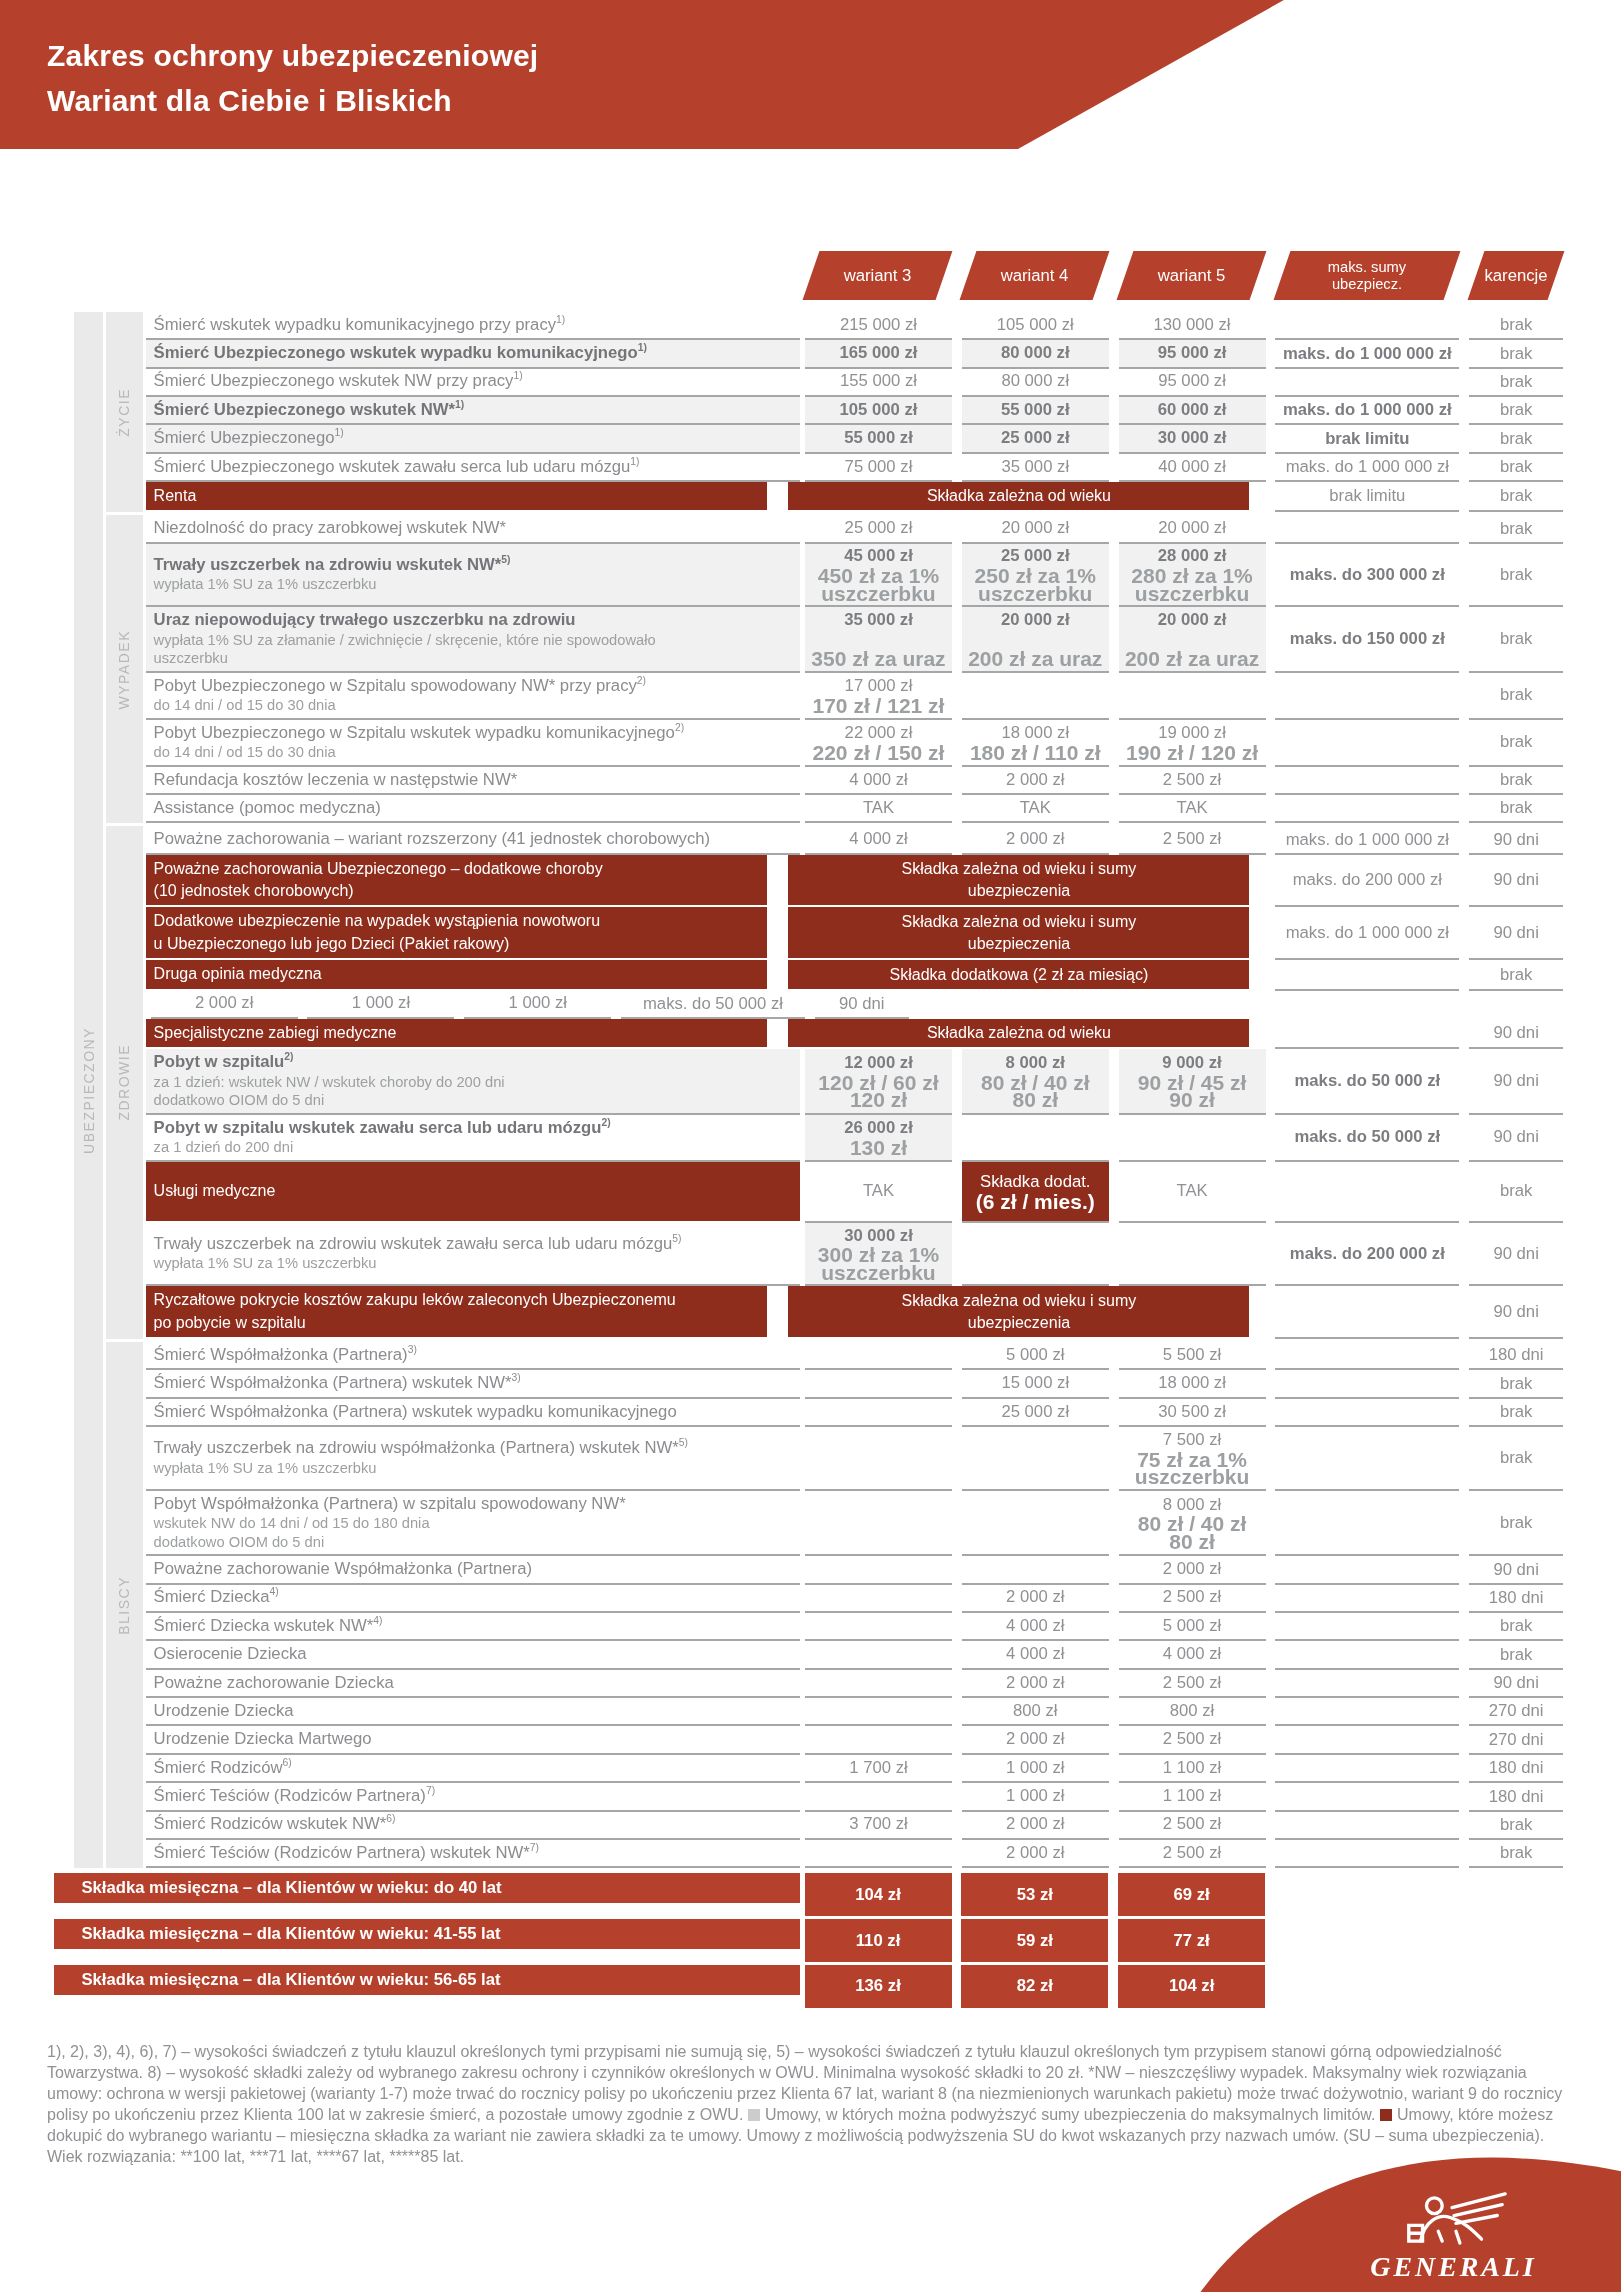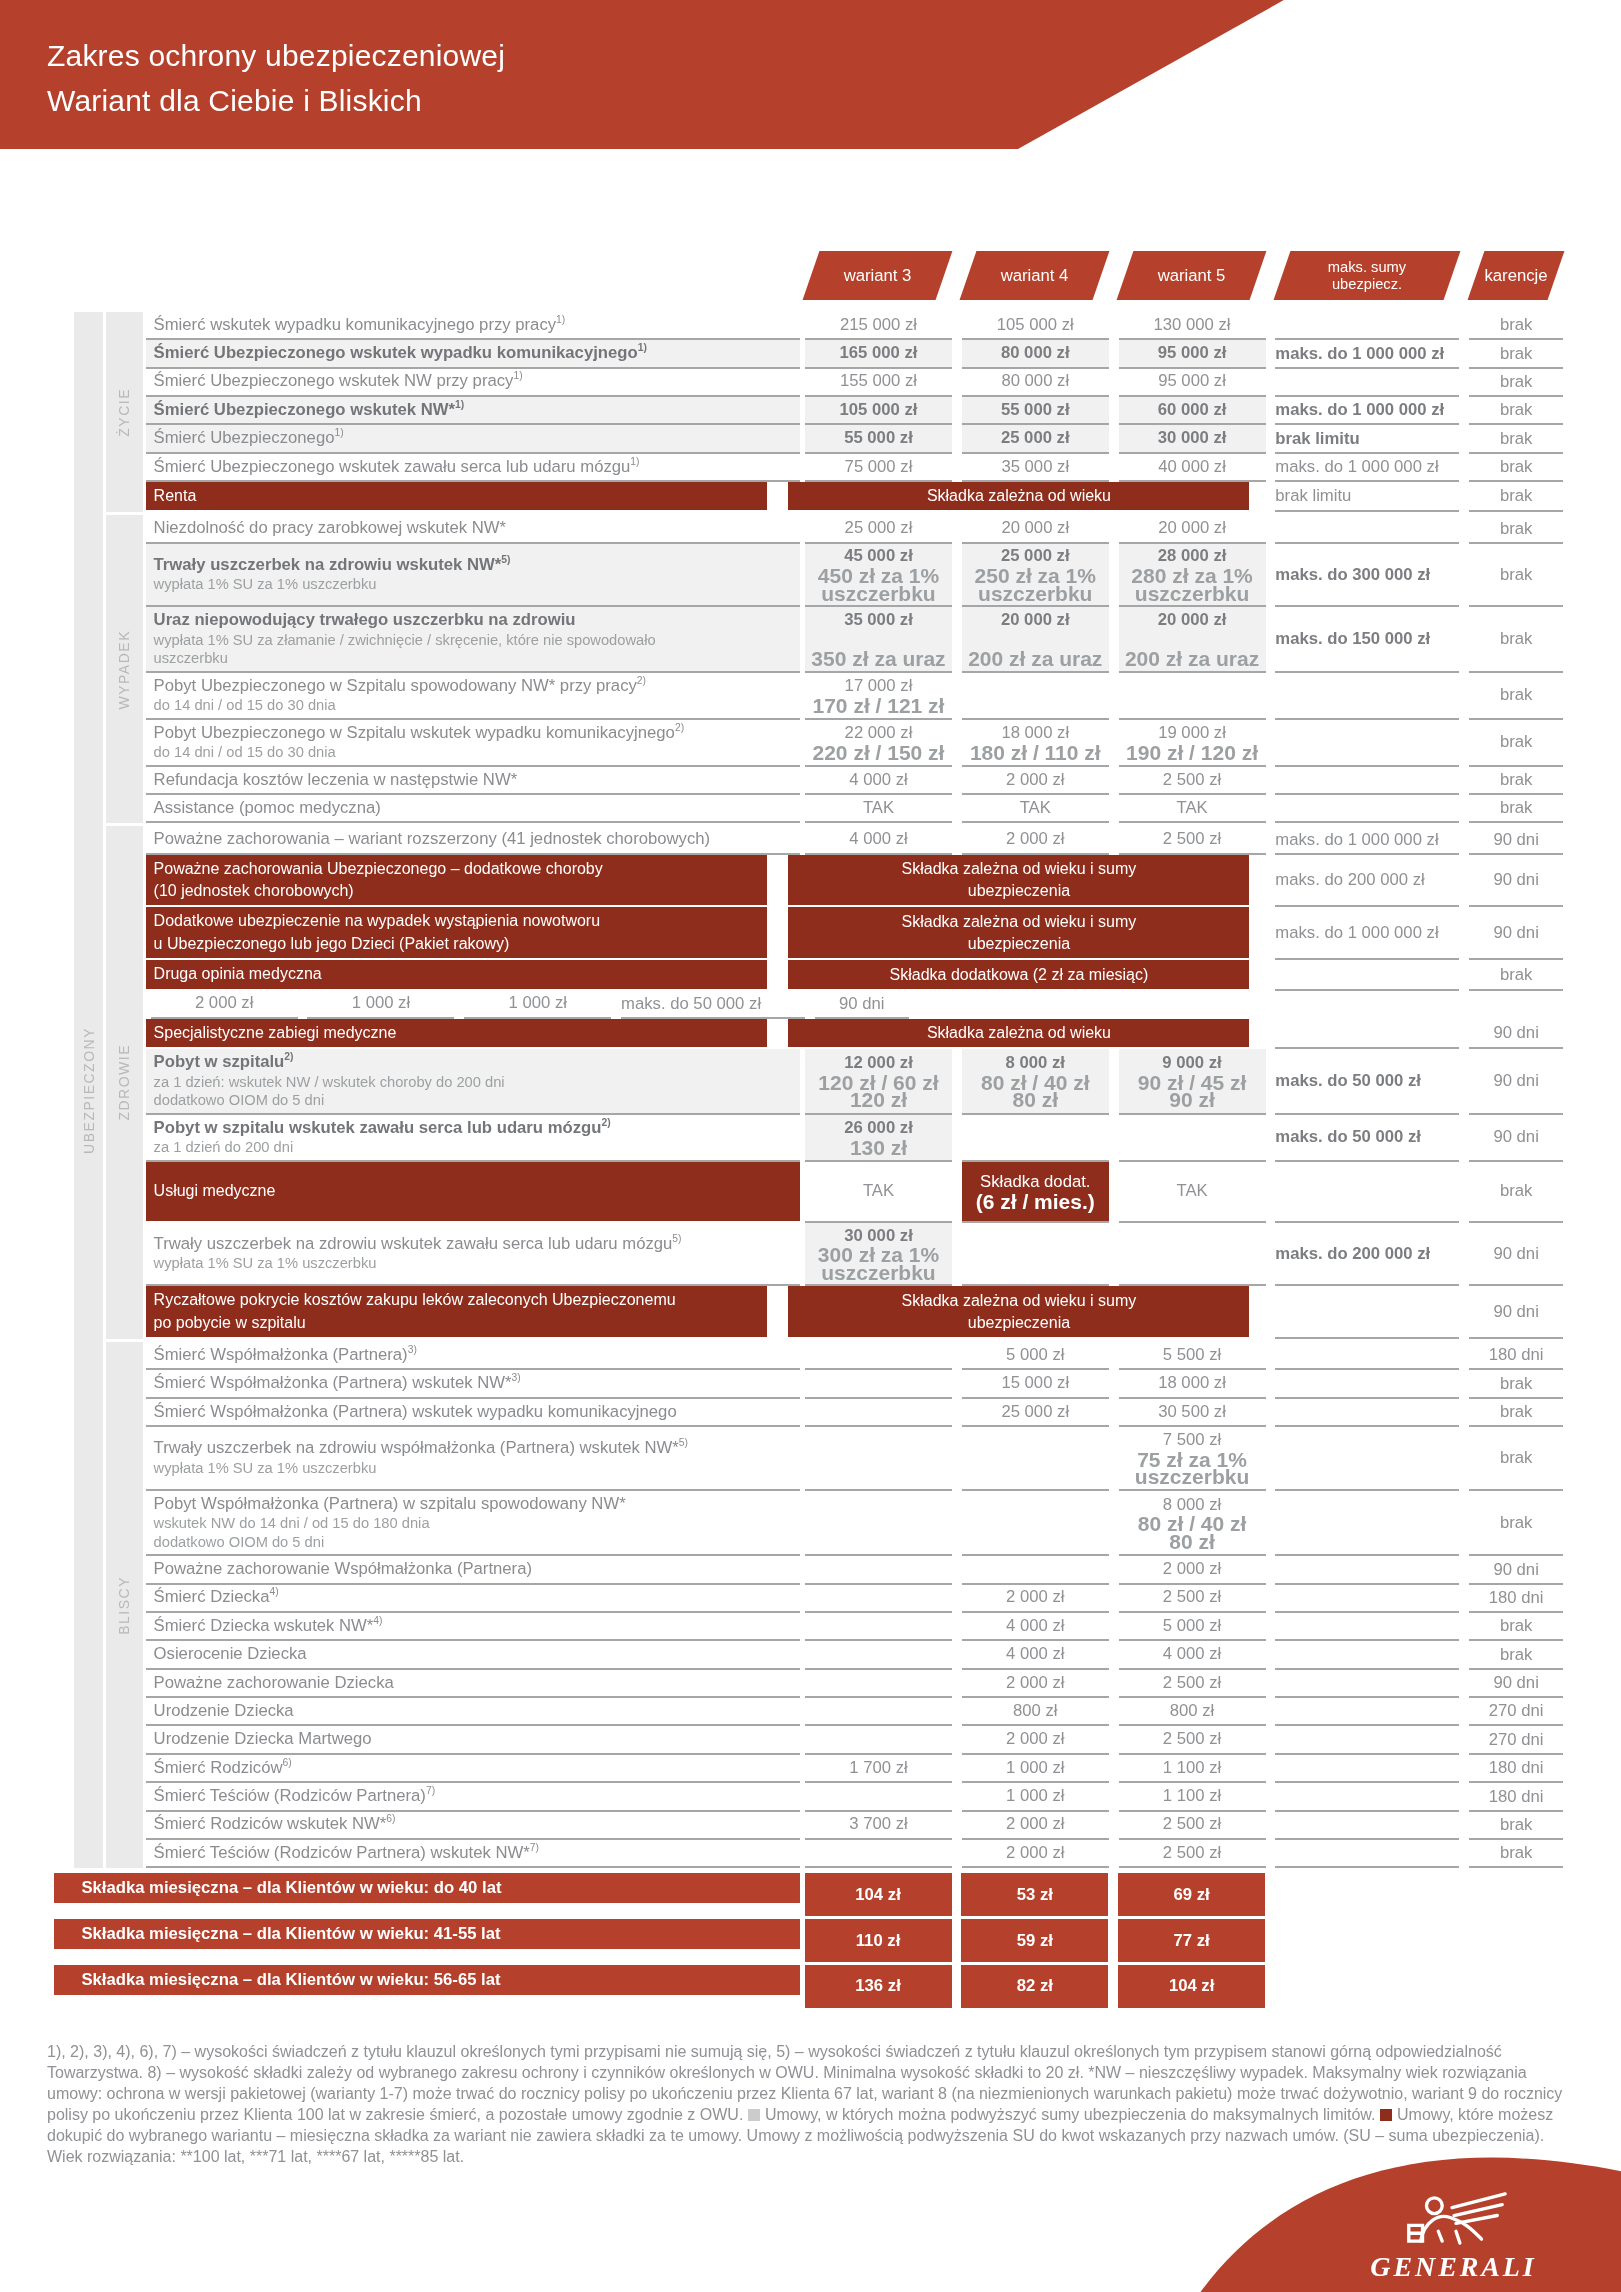--- a/index.html
+++ b/index.html
@@ -16,21 +16,21 @@
   body{
     width:1621px;height:2293px;position:relative;overflow:hidden;
     background:#fff;font-family:"Liberation Sans",sans-serif;
   }
   
   .banner{
     height:149px;background:var(--banner);
     clip-path:polygon(0 0,79.2% 0,62.8% 100%,0 100%);
     box-sizing:border-box;padding:33px 0 0 47px;
   }
-  .banner h1{margin:0;color:#fff;font-size:30px;line-height:45px;font-weight:normal;letter-spacing:0.2px;}
+  .banner h1{margin:0;color:#fff;font-size:30px;line-height:45px;font-weight:bold;letter-spacing:0.2px;}
   
   .hdr-row{display:flex;align-items:stretch;height:49px;margin:102px 53px 11.8px 74px;}
   .hdr-spacer{flex:1;}
   .hdr{position:relative;display:flex;flex-direction:column;align-items:center;justify-content:center;color:#fff;}
   .hdr.w{width:157px}.hdr.m{width:194px}.hdr.k{width:104px}
   .hdr::before{content:"";position:absolute;top:0;bottom:0;left:11.8px;right:11.8px;background:var(--banner);transform:skewX(-19deg);}
   .hdr span{position:relative;font-size:16.7px;}
   .hdr span.two{font-size:14.7px;line-height:16.7px;}
   
   .tbl{margin:0 53px 0 74px;}
@@ -39,21 +39,21 @@
   .vtext{writing-mode:vertical-rl;transform:rotate(180deg);color:#b6b8ba;font-size:14px;letter-spacing:1.5px;white-space:nowrap;}
   .sections{flex:1;display:flex;flex-direction:column;gap:2.9px;}
   .section{display:flex;}
   .inner-strip{width:37px;margin-right:2.9px;background:var(--strip);display:flex;align-items:center;justify-content:center;}
   .rows{flex:1;display:flex;flex-direction:column;}
   .row{display:flex;align-items:stretch;}
   .cell{box-sizing:border-box;border-bottom:2px solid var(--line);display:flex;flex-direction:column;justify-content:center;min-height:28px;}
   .lblcell{flex:1;padding:2.9px 9.8px 2.9px 7.8px;text-align:left;}
   .val{width:147px;margin:0 4.9px;text-align:center;padding:2.9px 0;}
   .spread{justify-content:space-between;}
-  .maks{width:184px;margin:0 4.9px;}
+  .maks{width:184px;margin:0 4.9px;text-align:center;}
   .kar{width:94px;margin:0 4.9px;text-align:center;}
   .lbl{font-size:16.7px;color:#8a8c8f;line-height:20.6px;}
   .bold .lbl{font-weight:bold;color:var(--txtb);}
   .sub{font-size:14.7px;color:var(--txt2);line-height:18.6px;}
   .v1{font-size:16.7px;color:var(--txt);line-height:20.6px;}
   .vb{font-weight:bold;color:#7b7d80;}
   .v2{font-size:21px;color:var(--txt2);line-height:17.6px;font-weight:bold;}
   .mtext,.ktext{font-size:16.7px;color:var(--txt);line-height:19.6px;}
   .mb{font-weight:bold;color:#7b7d80;}
   .shade{background:var(--shade);}

